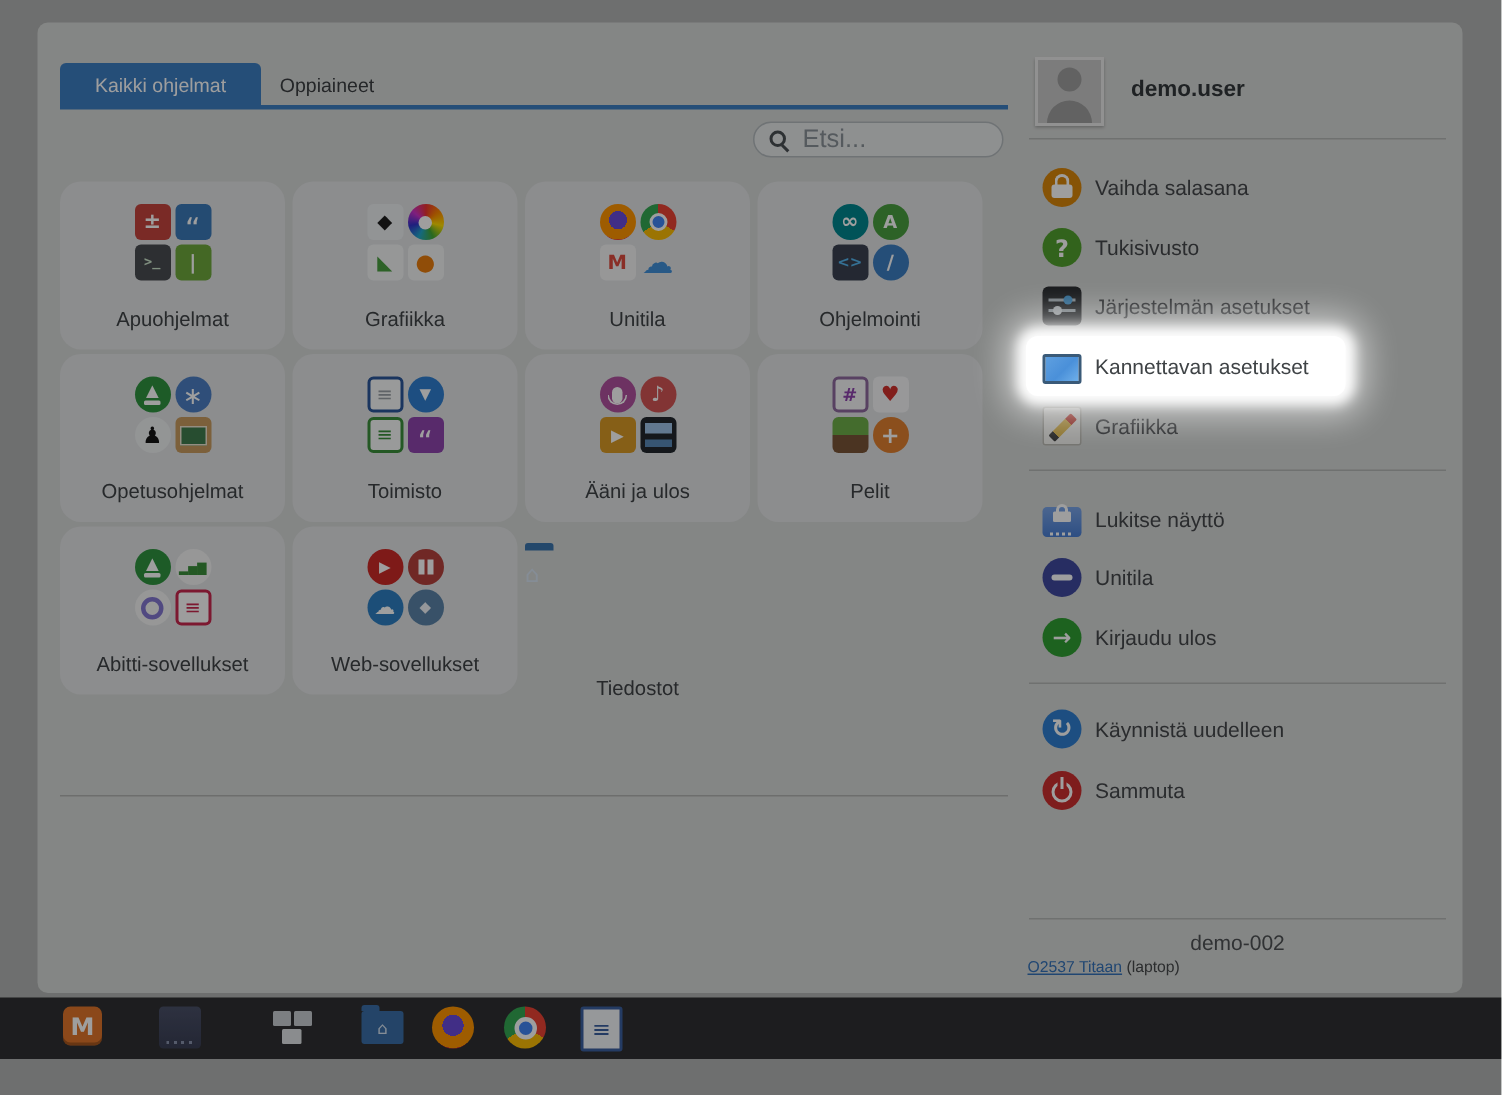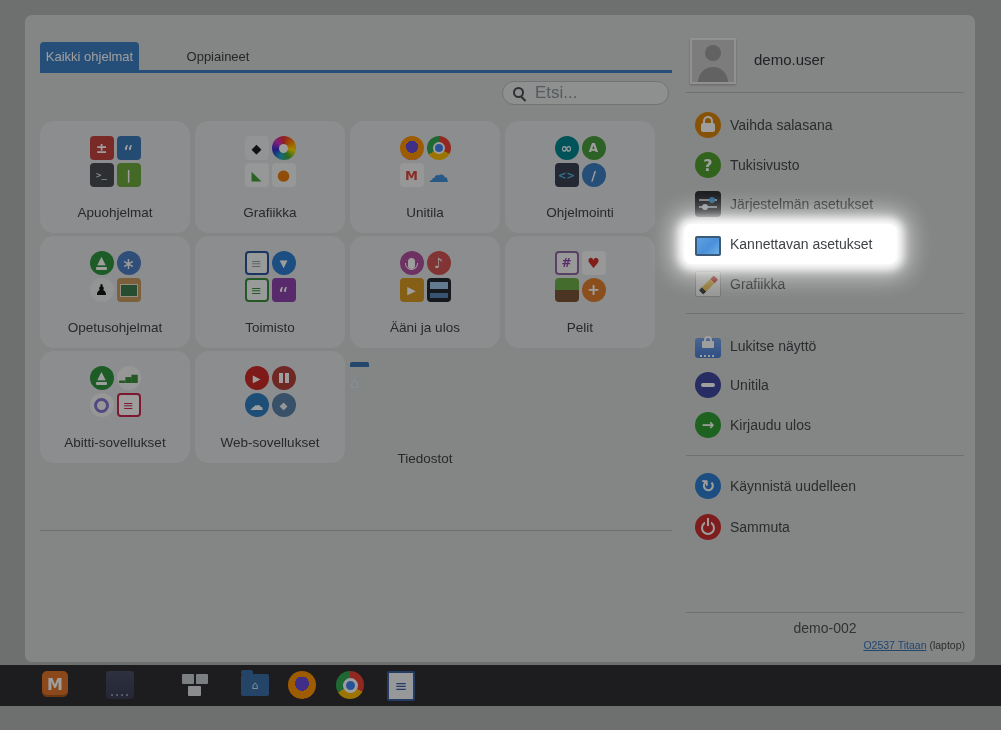--- a/index.html
+++ b/index.html
@@ -5,21 +5,21 @@
   html,body{margin:0;padding:0}
   body{width:1001px;height:730px;position:relative;overflow:hidden;background:#b2b4b3;
        font-family:"Liberation Sans","DejaVu Sans",sans-serif;-webkit-font-smoothing:antialiased}
   .glyph, .tile::before, .tb::before, .ic::before, .t-book::before{font-family:"DejaVu Sans",sans-serif}
 
   
   .panel{position:absolute;left:25px;top:15px;width:950px;height:647px;background:#d6d8d7;border-radius:7px}
 
   
   .tab{position:absolute;height:28px;display:flex;align-items:center;justify-content:center;font-size:13px;cursor:default}
-  .tab.active{left:15px;top:27px;width:99px;background:#3d7ec2;color:#fff;border-radius:4px 4px 0 0}
+  .tab.active{left:15px;top:27px;width:134px;background:#3d7ec2;color:#fff;border-radius:4px 4px 0 0}
   .tab.inactive{left:137px;top:27px;width:112px;color:#3a3e41}
   .tab-underline{position:absolute;left:15px;top:55px;width:632px;height:3px;background:#3d7ec2}
 
   
   .search{position:absolute;left:477px;top:66px;width:167px;height:24px;border:1px solid #b3babd;border-radius:13px;
           background:#e6e8e9;display:flex;align-items:center;box-sizing:border-box}
   .mag{position:relative;width:13px;height:13px;margin:0 7px 0 10px;flex:none}
   .mag::before{content:"";position:absolute;top:0;left:0;width:7px;height:7px;border:2px solid #4a4f53;border-radius:50%}
   .mag::after{content:"";position:absolute;left:9px;top:9px;width:6px;height:2px;background:#4a4f53;transform:rotate(45deg);transform-origin:0 0}
   .search input{flex:1;min-width:0;border:none;outline:none;background:transparent;font-size:17px;color:#4a4f53;
@@ -88,21 +88,21 @@
   
   .folder{position:relative;width:46px;height:34px;background:#3b74ad;border-radius:3px;margin:24px auto 0}
   .folder::before{content:"";position:absolute;top:-5px;left:0;width:19px;height:5px;background:#3b74ad;border-radius:2px 2px 0 0}
   .folder::after{content:"⌂";font-family:"DejaVu Sans",sans-serif;position:absolute;left:0;right:0;top:7px;text-align:center;color:#d7e4f2;font-size:15px}
 
   
   .avatar{position:absolute;left:665px;top:23px;width:42px;height:42px;background:#c9c9c9;border:2px solid #ebebeb;
           box-shadow:0 1px 2px rgba(0,0,0,.25);box-sizing:content-box}
   .avatar::before{content:"";position:absolute;top:5px;left:13px;width:16px;height:16px;border-radius:50%;background:#9e9e9e}
   .avatar::after{content:"";position:absolute;bottom:0;left:6px;width:30px;height:15px;border-radius:15px 15px 0 0;background:#9e9e9e}
-  .username{position:absolute;left:729px;top:36px;font-size:15px;font-weight:normal;color:#33383b}
+  .username{position:absolute;left:729px;top:36px;font-size:15px;font-weight:bold;color:#33383b}
   .sdiv{position:absolute;left:661px;width:278px;height:1px;background:#b4b6b5}
 
   .mi{position:absolute;left:659px;width:270px;height:40px;display:flex;align-items:center;padding-left:11px;
       box-sizing:border-box;cursor:default}
   .mi-label{margin-left:9px;font-size:14px;color:#45484b;white-space:nowrap}
   .mi.hl{width:213px;background:#fff;border-radius:8px;z-index:40;
          box-shadow:0 0 8px 6px rgba(255,255,255,.97),0 0 22px 14px rgba(255,255,255,.55)}
   .mi.hl .mi-label{color:#3f4346}
 
   .ic{width:26px;height:26px;position:relative;flex:none;display:flex;align-items:center;justify-content:center}
@@ -130,21 +130,21 @@
   .sleep-circle::before{content:"";position:absolute;left:6px;top:11px;width:14px;height:4px;background:#fff;border-radius:2px}
   .logout-circle{background:#2f9e32;border-radius:50%}
   .logout-circle::before{content:"→";color:#fff;font-size:15px;font-weight:bold}
   .restart-circle{background:#2f7fd0;border-radius:50%}
   .restart-circle::before{content:"↻";color:#fff;font-size:17px;font-weight:bold}
   .power-circle{background:#cc3030;border-radius:50%}
   .pw-ring{position:absolute;top:6.5px;left:6px;width:14px;height:14px;border:2.5px solid #fff;border-radius:50%;box-sizing:border-box}
   .pw-bar{position:absolute;top:4px;left:11.8px;width:2.5px;height:8px;background:#fff;box-shadow:0 0 0 2px #cc3030}
 
   .host{position:absolute;left:660px;top:605px;width:280px;text-align:center;font-size:14px;color:#4e5254}
-  .devline{position:absolute;left:660px;top:624px;width:280px;text-align:right;font-size:10.5px;color:#46494b}
+  .devline{position:absolute;left:660px;top:624px;width:280px;text-align:left;font-size:10.5px;color:#46494b}
   .devlink{color:#3572b8;text-decoration:underline;cursor:pointer}
 
   
   .taskbar{position:absolute;left:0;top:665px;width:1001px;height:41px;background:#2f3032;z-index:10}
   .tb{position:absolute;top:6px;width:28px;height:28px;display:flex;align-items:center;justify-content:center;cursor:pointer}
   .tb-m{left:42px;width:26px;height:26px;background:#e0752a;border-radius:5px;box-shadow:inset 0 -2px 0 rgba(0,0,0,.25)}
   .tb-m::before{content:"M";color:#fff;font-weight:bold;font-size:16px}
   .tb-desktop{left:106px;background:linear-gradient(#4a5068,#3a3f55);border-radius:3px}
   .tb-desktop::after{content:"";position:absolute;bottom:3px;left:5px;width:18px;height:2px;
       background:repeating-linear-gradient(90deg,#8a93ad 0 2px,transparent 2px 5px)}

